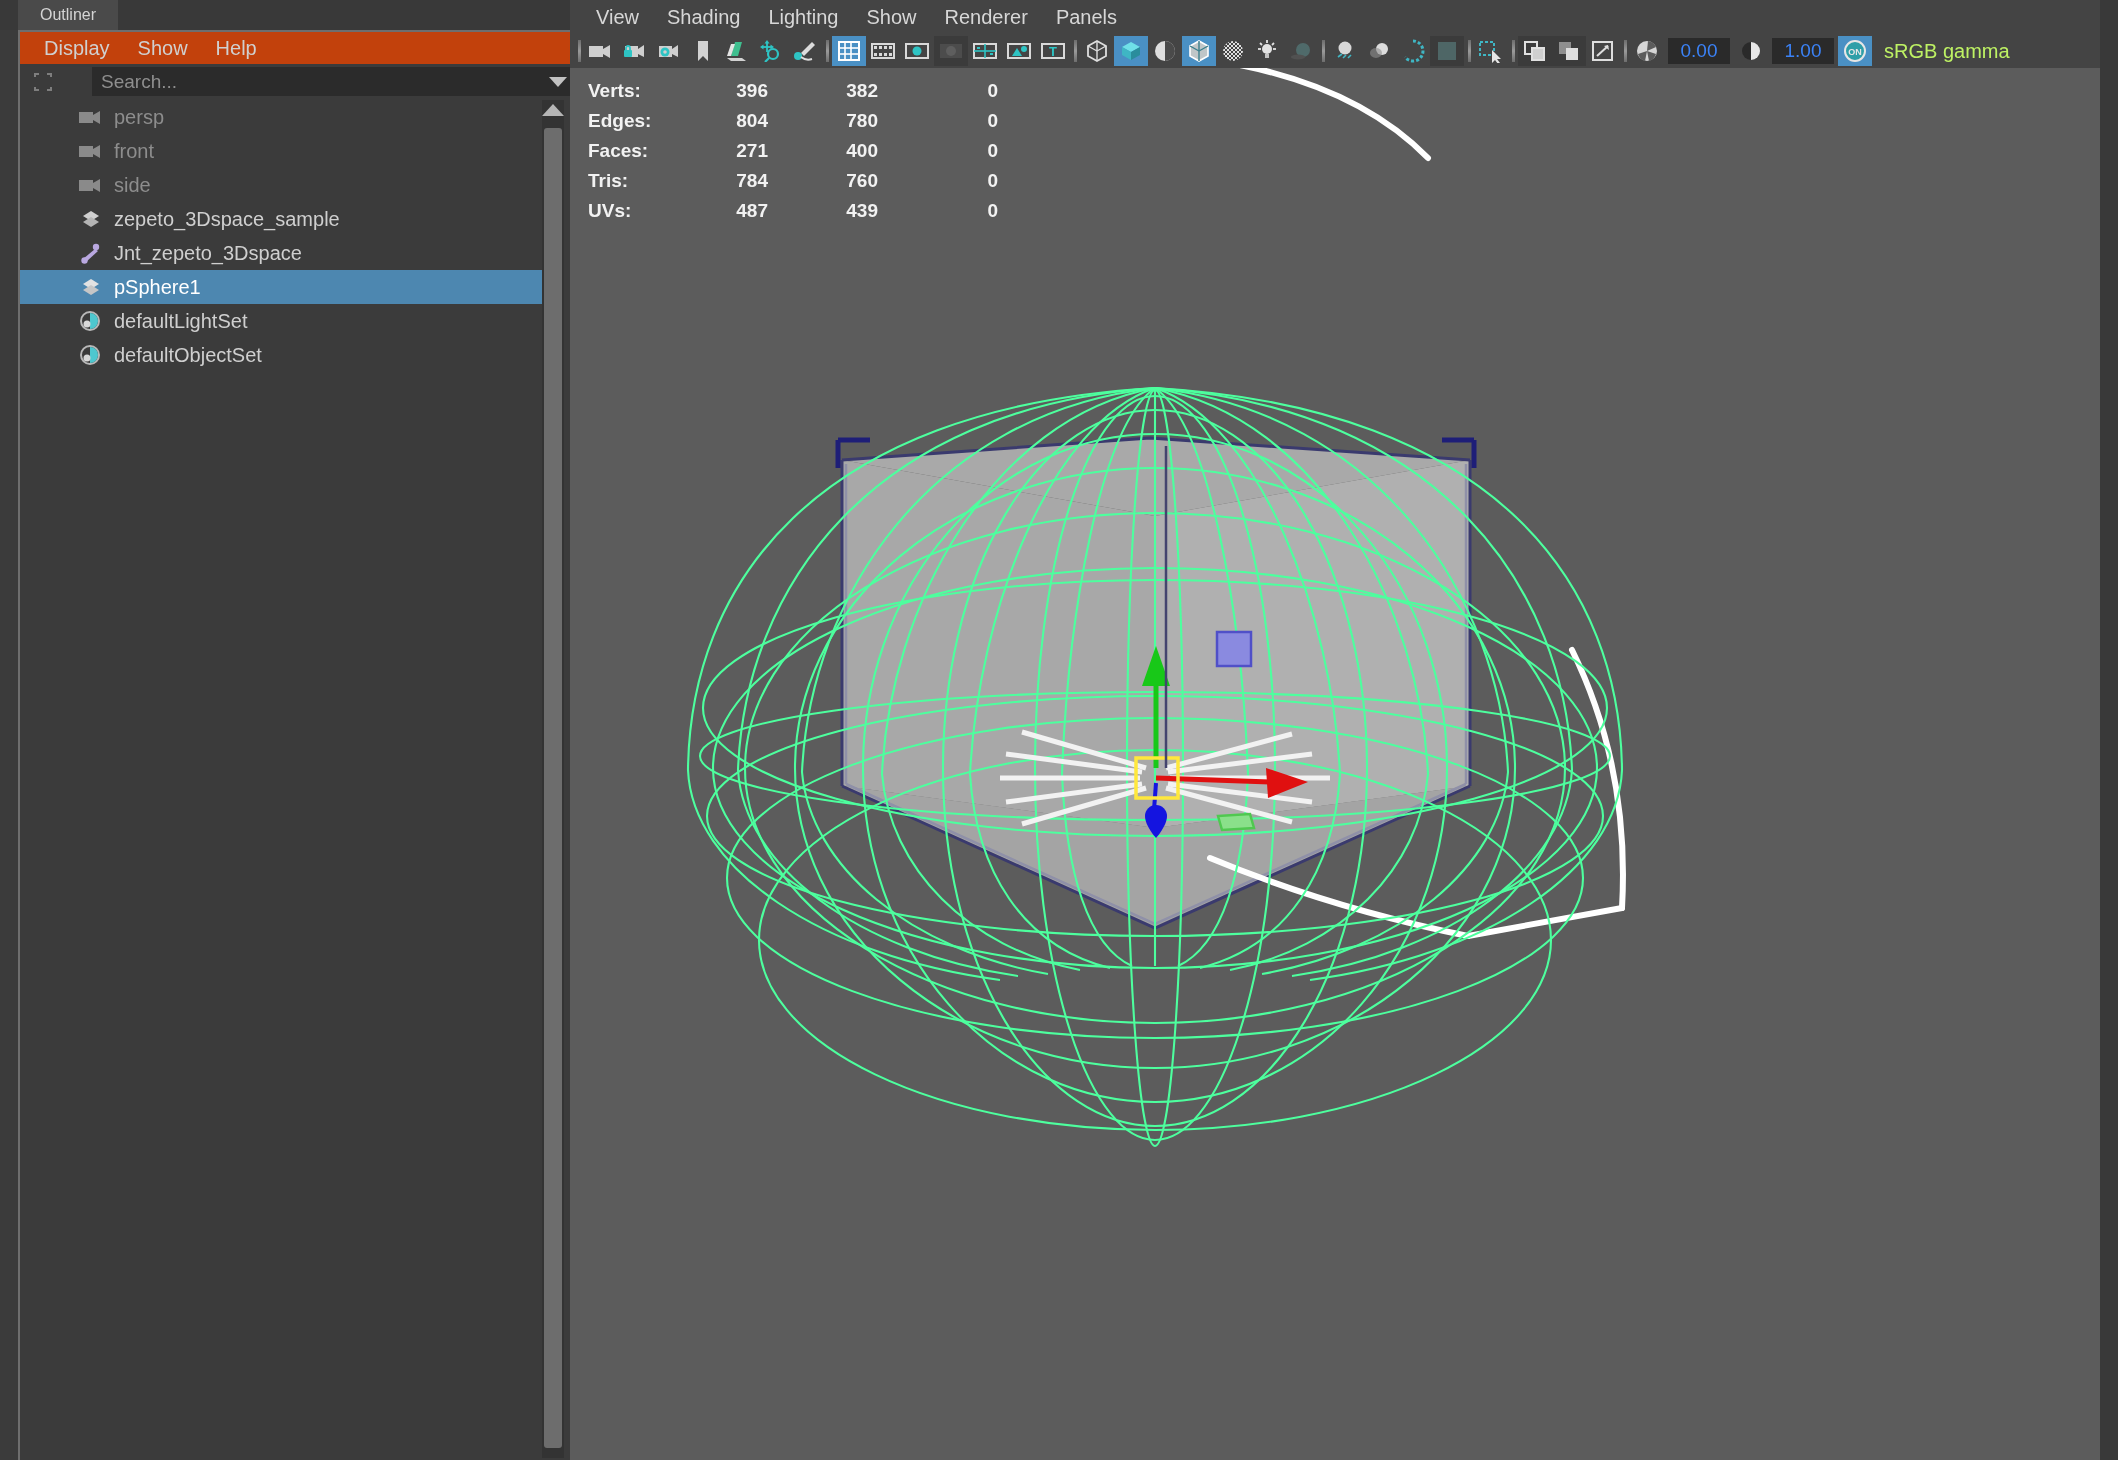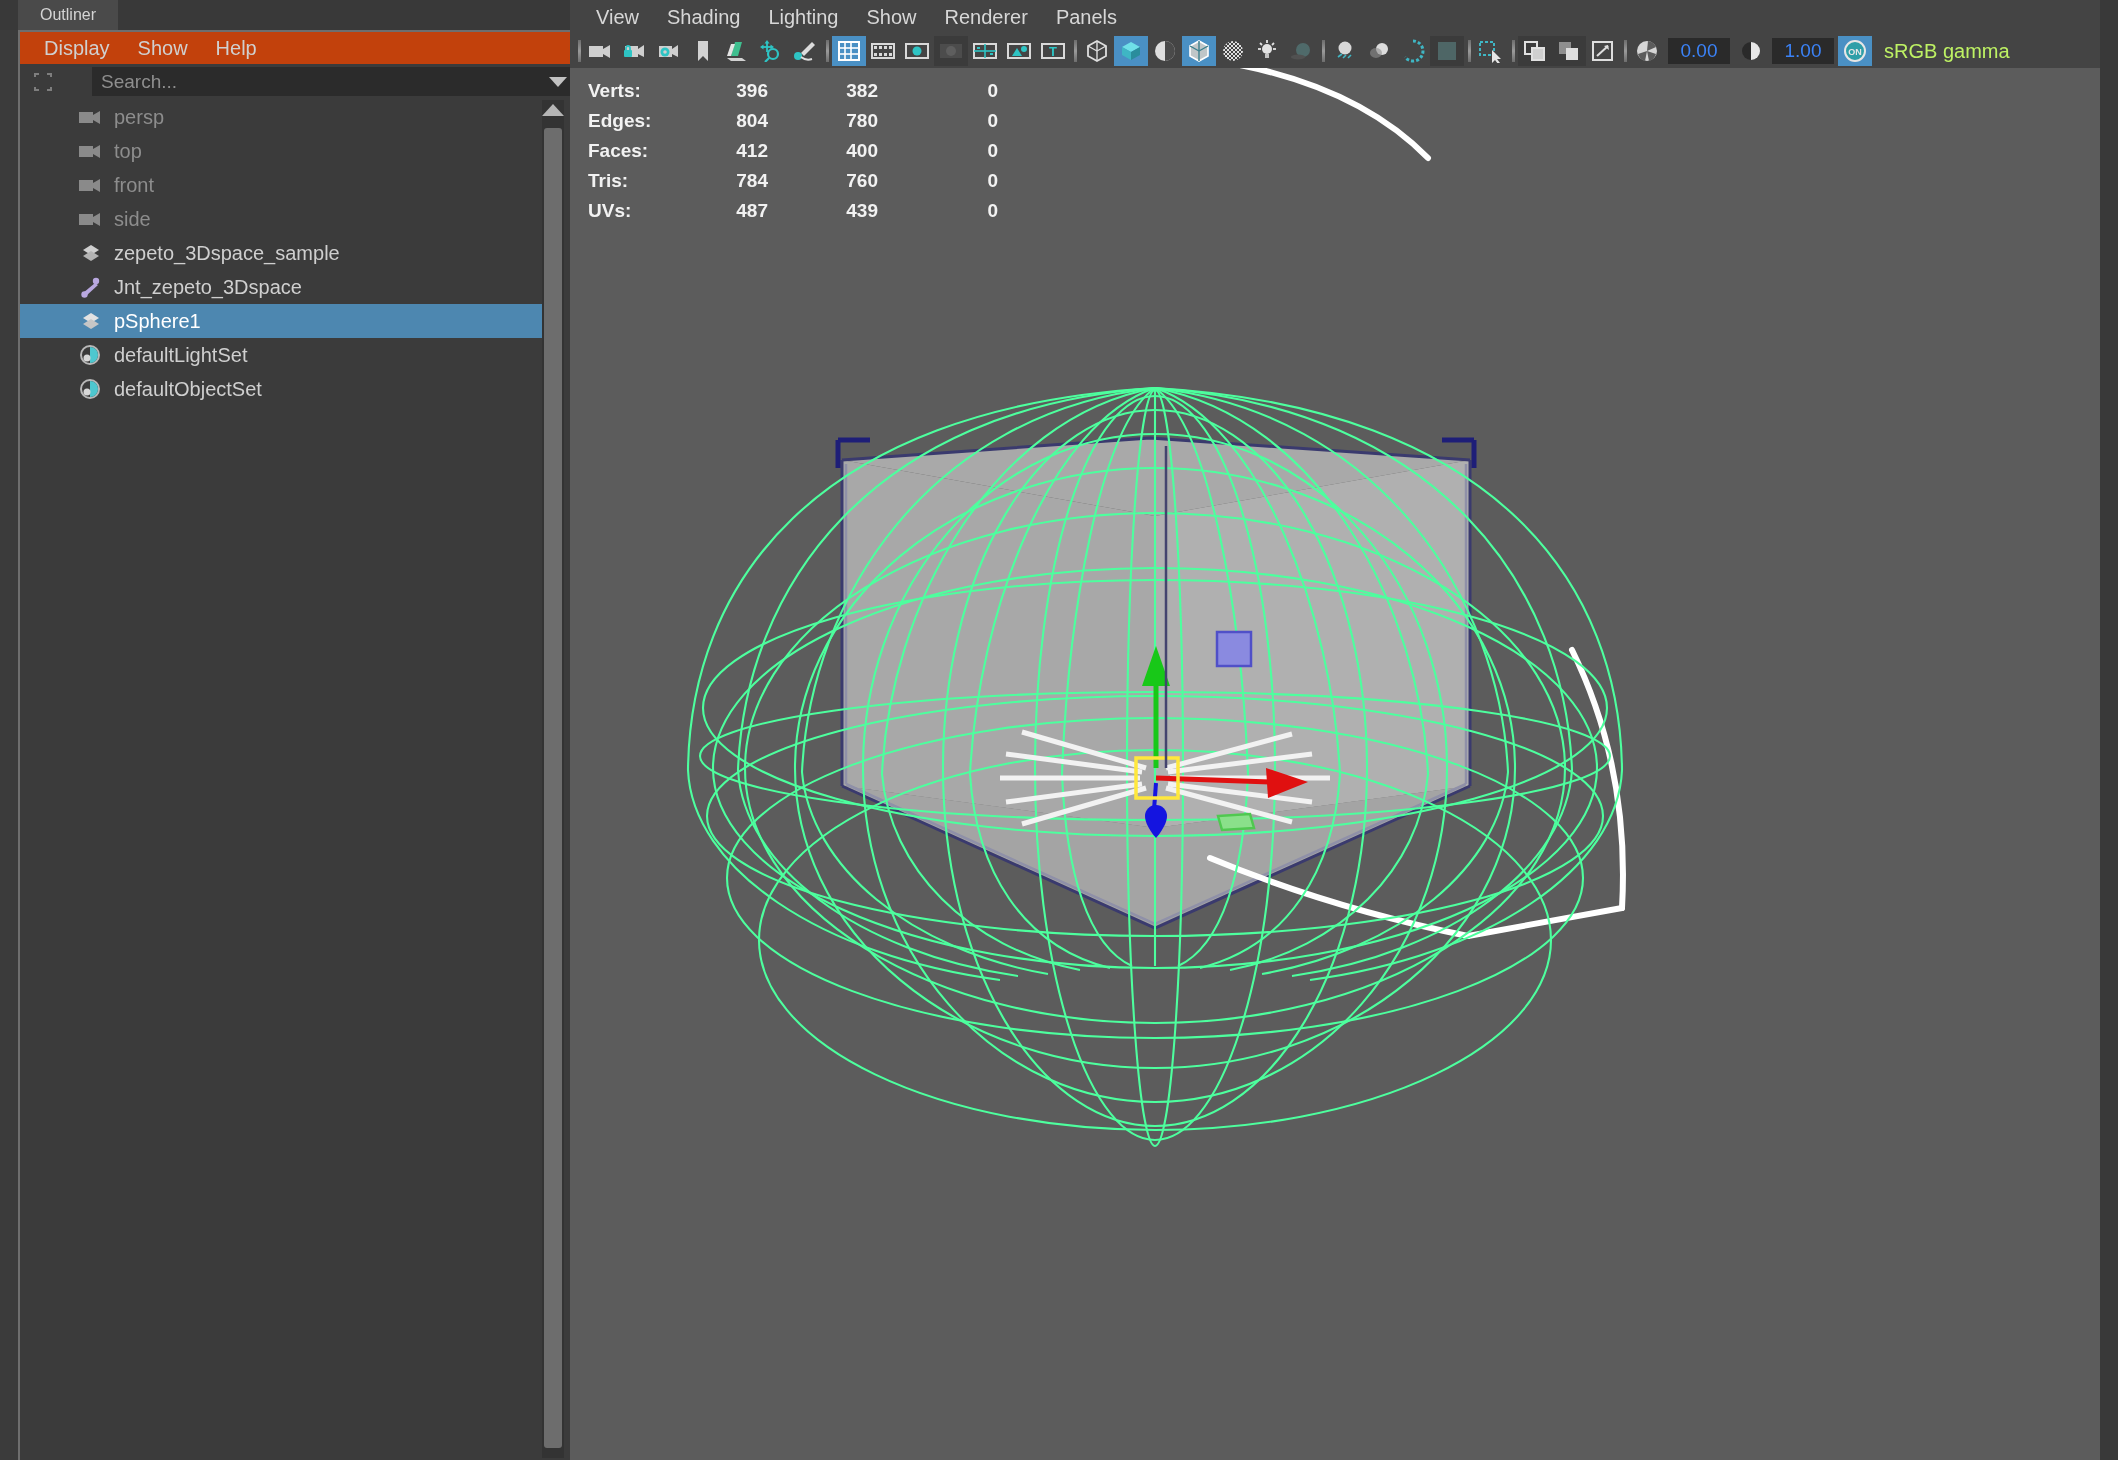--- a/index.html
+++ b/index.html
@@ -206,29 +206,20 @@
         <div class="tree-row dim">
           <span class="icon-slot">
             <svg width="26" height="16" viewBox="0 0 26 16">
                 <rect x="1" y="3" width="14" height="11" fill="#8a8a8a"></rect>
                 <polygon points="15,6 22,2 22,15 15,11" fill="#8a8a8a"></polygon>
               </svg>
           </span>
           <span class="tree-label">persp</span>
         </div>
 
-        <div class="tree-row dim">
-          <span class="icon-slot">
-            <svg width="26" height="16" viewBox="0 0 26 16">
-                <rect x="1" y="3" width="14" height="11" fill="#8a8a8a"></rect>
-                <polygon points="15,6 22,2 22,15 15,11" fill="#8a8a8a"></polygon>
-              </svg>
-          </span>
-          <span class="tree-label">top</span>
-        </div>
 
         <div class="tree-row dim">
           <span class="icon-slot">
             <svg width="26" height="16" viewBox="0 0 26 16">
                 <rect x="1" y="3" width="14" height="11" fill="#8a8a8a"></rect>
                 <polygon points="15,6 22,2 22,15 15,11" fill="#8a8a8a"></polygon>
               </svg>
           </span>
           <span class="tree-label">front</span>
         </div>
@@ -634,21 +625,21 @@
           <td class="c3">0</td>
         </tr>
         <tr>
           <td class="c0">Edges:</td>
           <td class="c1">804</td>
           <td class="c2">780</td>
           <td class="c3">0</td>
         </tr>
         <tr>
           <td class="c0">Faces:</td>
-          <td class="c1">412</td>
+          <td class="c1">271</td>
           <td class="c2">400</td>
           <td class="c3">0</td>
         </tr>
         <tr>
           <td class="c0">Tris:</td>
           <td class="c1">784</td>
           <td class="c2">760</td>
           <td class="c3">0</td>
         </tr>
         <tr>

